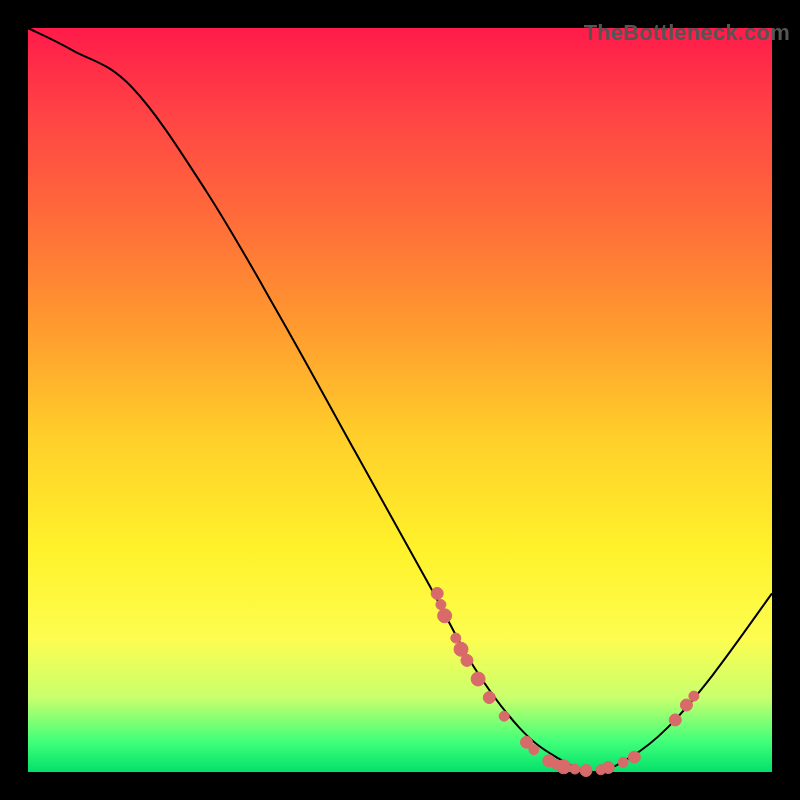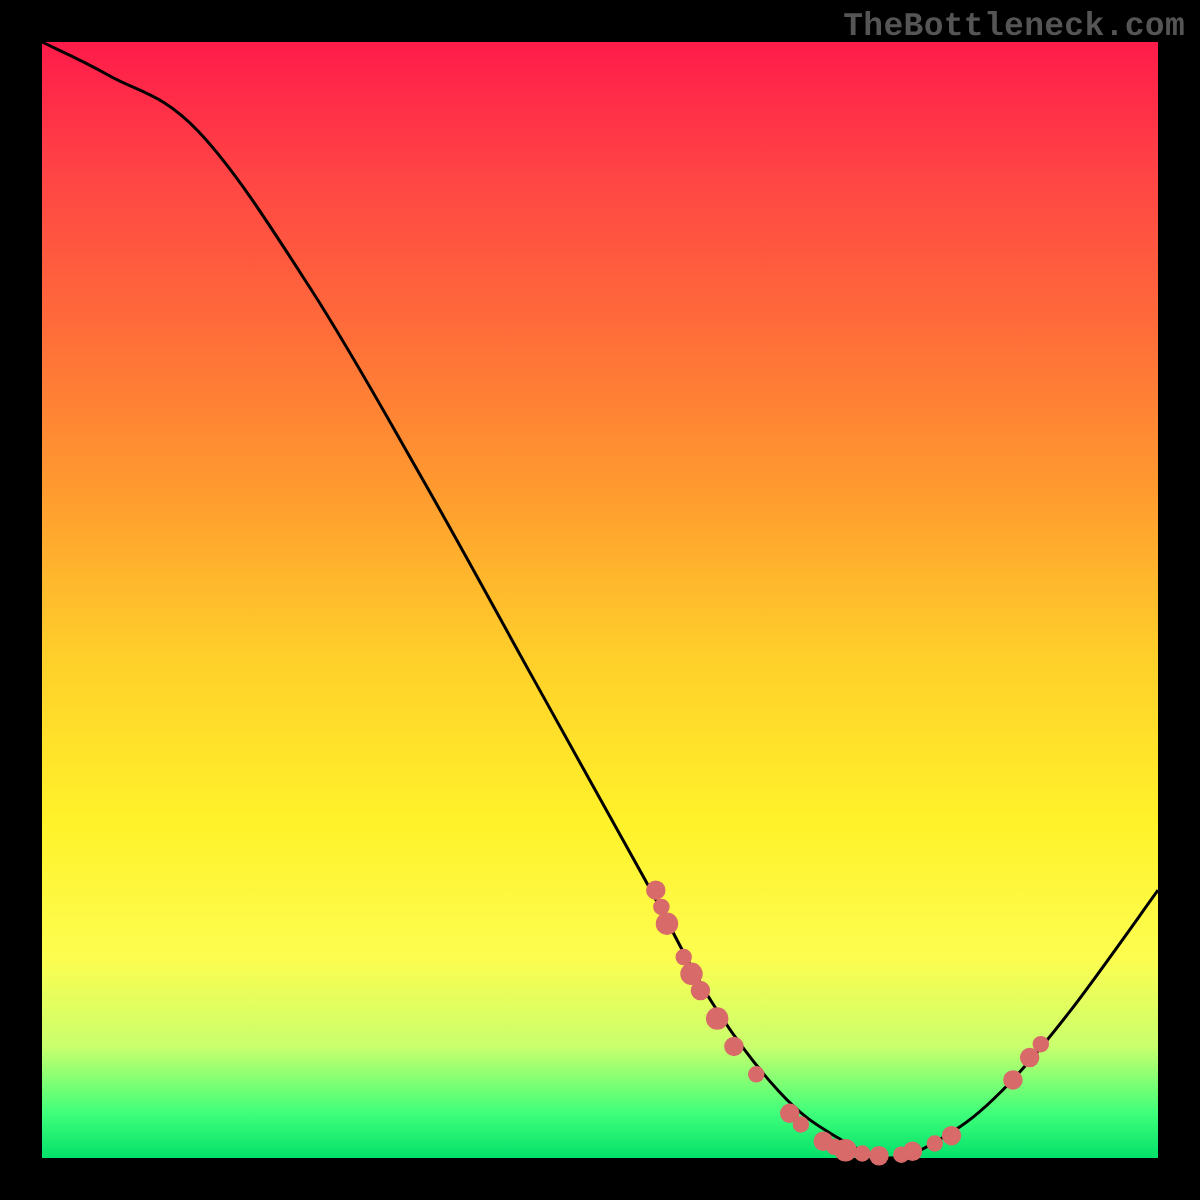--- a/index.html
+++ b/index.html
@@ -24,27 +24,27 @@
       #ff9a2f 40%,
       #ffcf2a 55%,
       #fff22a 70%,
       #fdfd50 82%,
       #c9ff6d 90%,
       #3fff7a 96%,
       #03e06a 100%);
   }
   .watermark {
     position: absolute;
-    top: 5px;
+    top: 20px;
     right: 10px;
     color: #555;
     font-size: 22px;
     font-weight: 600;
     letter-spacing: 0.2px;
-    font-family: Liberation Mono, monospace;
+    font-family: Liberation Sans, sans-serif;
   }
   svg.plot {
     position: absolute;
     left: 0;
     top: 0;
     width: 744px;
     height: 744px;
     overflow: visible;
   }
   .curve {

